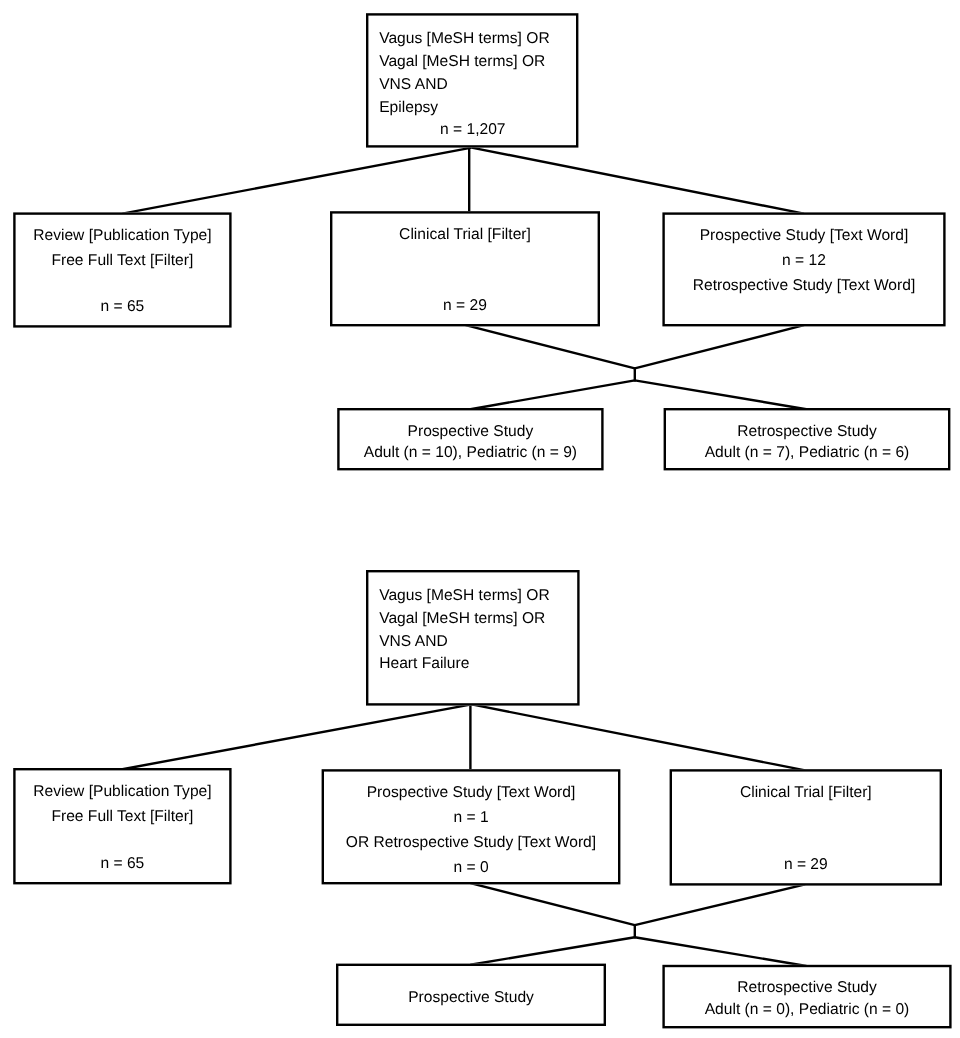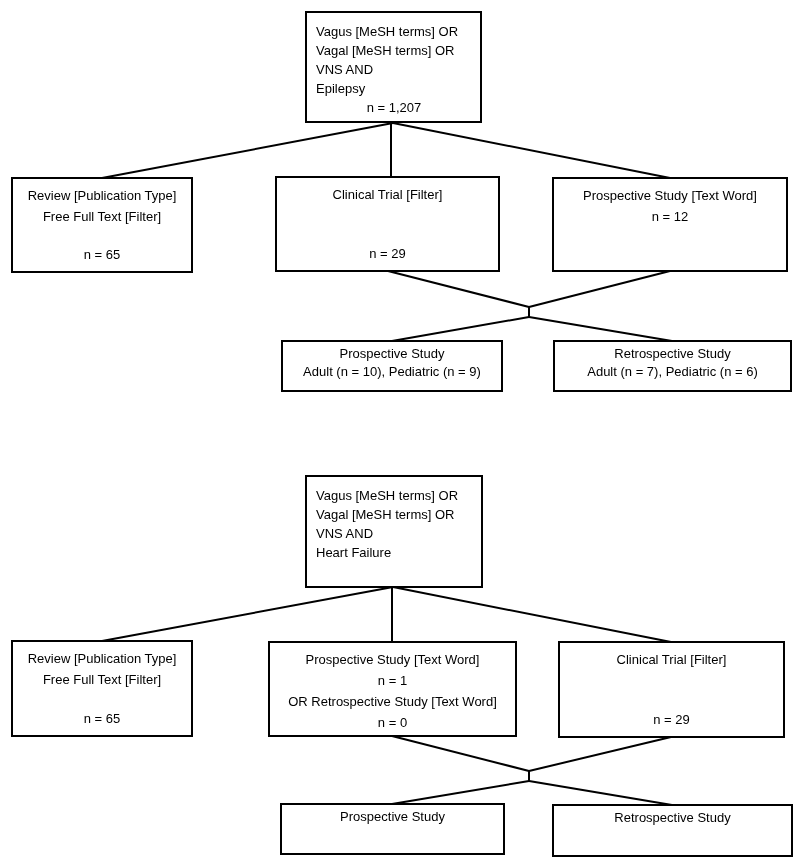--- a/index.html
+++ b/index.html
@@ -50,20 +50,21 @@
     padding: 6px 4px 6px;
     line-height: 21px;
   }
   .branch-box .count {
     margin-top: auto;
   }
   .outcome-box {
     text-align: center;
     padding-top: 3px;
     line-height: 18px;
+    justify-content: center;
   }
   .ln { display: block; }
 </style>
 </head>
 <body>
 
 <div class="canvas">
 
   <svg class="connectors" width="800" height="865" viewBox="0 0 800 865" aria-hidden="true">
 
@@ -105,20 +106,21 @@
     </div>
 
     <div class="box branch-box" style="left:275px; top:176px; width:225px; height:96px;">
       <span class="ln">Clinical Trial [Filter]</span>
       <span class="ln count">n = 29</span>
     </div>
 
     <div class="box branch-box" style="left:552px; top:177px; width:236px; height:95px;">
       <span class="ln">Prospective Study [Text Word]</span>
       <span class="ln">n = 12</span>
+      <span class="ln">Retrospective Study [Text Word]</span>
     </div>
 
     <div class="box outcome-box" style="left:281px; top:340px; width:222px; height:52px;">
       <span class="ln">Prospective Study</span>
       <span class="ln">Adult (n = 10), Pediatric (n = 9)</span>
     </div>
 
     <div class="box outcome-box" style="left:553px; top:340px; width:239px; height:52px;">
       <span class="ln">Retrospective Study</span>
       <span class="ln">Adult (n = 7), Pediatric (n = 6)</span>
@@ -152,17 +154,18 @@
       <span class="ln">Clinical Trial [Filter]</span>
       <span class="ln count">n = 29</span>
     </div>
 
     <div class="box outcome-box" style="left:280px; top:803px; width:225px; height:52px;">
       <span class="ln">Prospective Study</span>
     </div>
 
     <div class="box outcome-box" style="left:552px; top:804px; width:241px; height:53px;">
       <span class="ln">Retrospective Study</span>
+      <span class="ln">Adult (n = 0), Pediatric (n = 0)</span>
     </div>
 
   </section>
 
 </div>
 
 </body></html>

